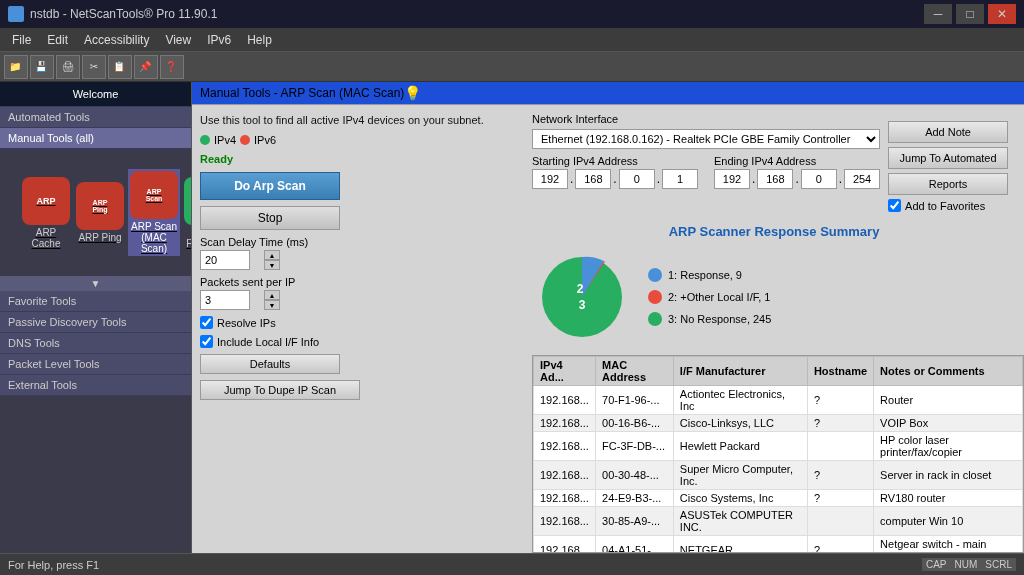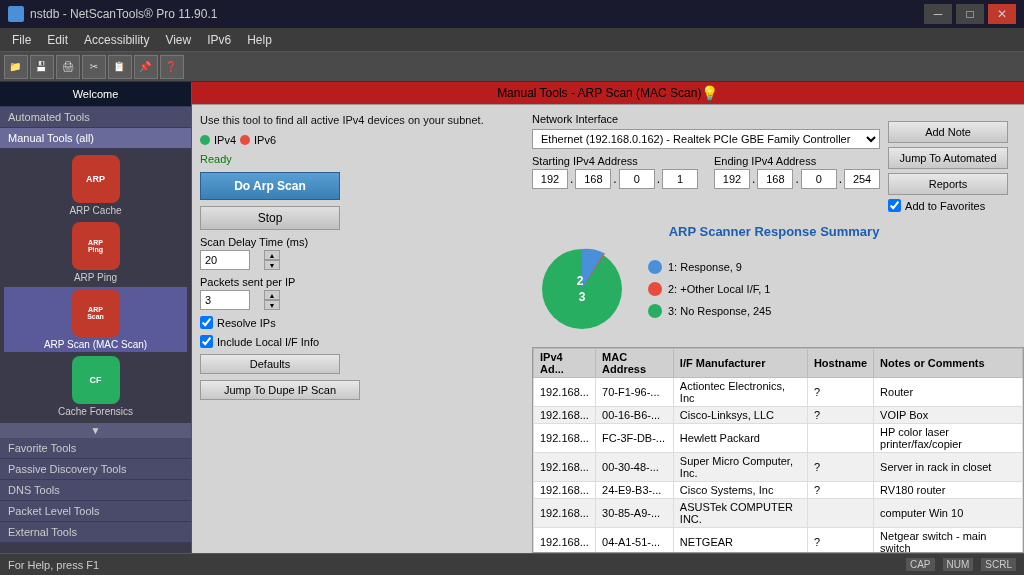--- a/index.html
+++ b/index.html
@@ -83,24 +83,24 @@
       padding: 4px 8px;
       font-size: 11px;
       cursor: pointer;
       border-bottom: 1px solid #3a3a5a;
     }
     .sidebar-item.active { background: #6a6a9a; color: #fff; }
 
     
     .icon-section {
       display: flex;
-      flex-direction: column;
-      align-items: center;
-      padding: 4px;
+      align-items: center;
+      padding: 20px;
       gap: 2px;
+      text-decoration: underline;
     }
     .icon-item {
       display: flex;
       flex-direction: column;
       align-items: center;
       cursor: pointer;
       padding: 2px;
       width: 100%;
     }
     .icon-box {
@@ -122,24 +122,24 @@
 
     
     .content-area {
       flex: 1;
       background: #d4d4d4;
       display: flex;
       flex-direction: column;
       overflow: hidden;
     }
     .content-header {
-      background: #b91c1c;
+      background: #1d4ed8;
       padding: 3px 8px;
       display: flex;
-      justify-content: center;
+      justify-content: flex-start;
       align-items: center;
       border-bottom: 1px solid #999;
     }
     .content-header-light { color: #f0c000; font-size: 14px; }
 
     .content-body {
       display: flex;
       flex: 1;
       overflow: hidden;
     }
@@ -152,21 +152,21 @@
       display: flex;
       flex-direction: column;
       gap: 6px;
     }
     .desc-text { font-size: 11px; color: #111; line-height: 1.4; }
 
     .ip-row { display: flex; align-items: center; gap: 4px; }
     .ip-dot { width: 10px; height: 10px; border-radius: 50%; display: inline-block; }
     .ip-label { font-size: 11px; }
 
-    .status-text { font-size: 11px; color: #008000; font-weight: normal; }
+    .status-text { font-size: 11px; color: #008000; font-weight: bold; }
 
     .big-button {
       background: linear-gradient(to bottom, #5a9fd4, #3a7fb4);
       color: #fff;
       border: 1px solid #2a5f94;
       padding: 6px 12px;
       cursor: pointer;
       font-size: 12px;
       font-weight: bold;
       width: 140px;
@@ -255,21 +255,21 @@
     .chart-section {
       display: flex;
       gap: 16px;
       align-items: center;
     }
     .chart-title {
       font-size: 13px;
       color: #1a5fb4;
       font-weight: bold;
       text-align: center;
-      margin-bottom: 0;
+      margin-bottom: 8px;
     }
 
     
     .pie-container { width: 100px; height: 100px; position: relative; }
 
     
     .legend { display: flex; flex-direction: column; gap: 8px; }
     .legend-item { display: flex; align-items: center; gap: 6px; font-size: 11px; }
     .legend-dot { width: 14px; height: 14px; border-radius: 50%; flex-shrink: 0; }
 
@@ -306,21 +306,21 @@
       background: #3c3c3c;
       color: #ccc;
       height: 22px;
       display: flex;
       align-items: center;
       justify-content: space-between;
       padding: 0 8px;
       font-size: 11px;
       border-top: 1px solid #555;
     }
-    .status-bar-right { display: flex; gap: 8px; }
+    .status-bar-right { display: flex; gap: 0; }
     .status-indicator { background: #555; padding: 1px 4px; font-size: 10px; }
 
     .right-content {
       display: flex;
       flex-direction: column;
       flex: 1;
     }
 
     .network-and-ip {
       flex: 1;

